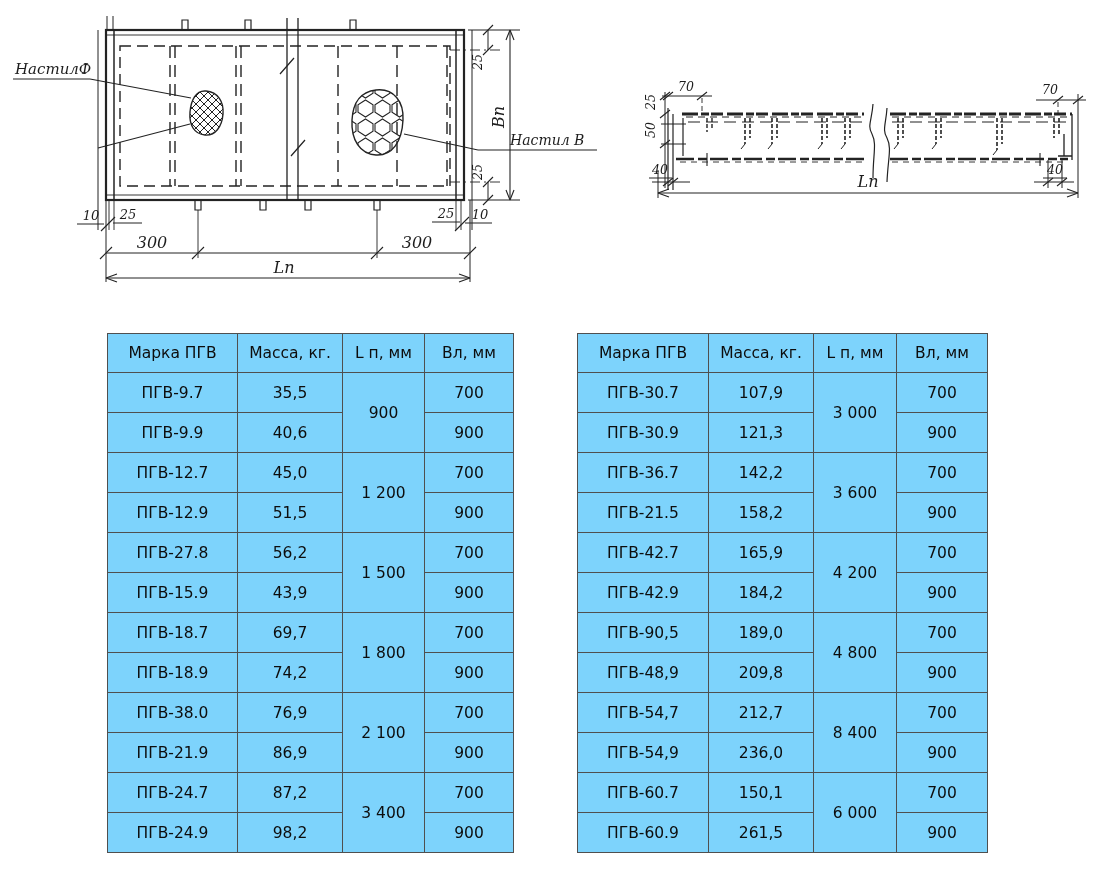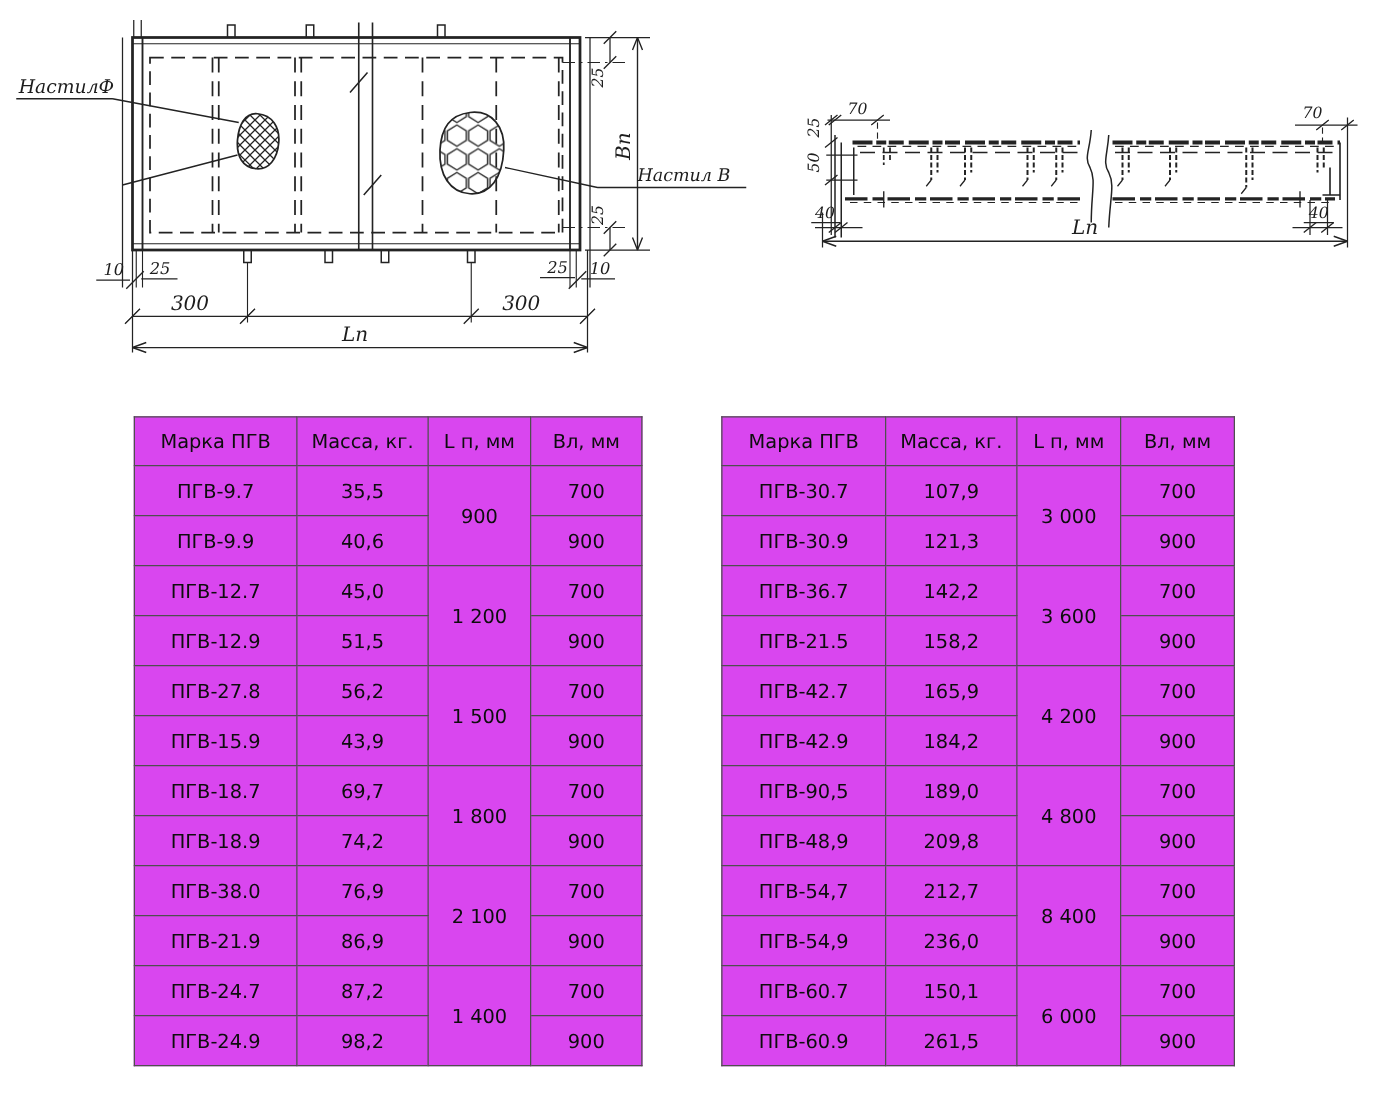--- a/index.html
+++ b/index.html
@@ -4,21 +4,21 @@
 <style>
   html,body{margin:0;padding:0;}
   body{
     width:1107px;height:891px;position:relative;background:#ffffff;
     font-family:"DejaVu Sans","Liberation Sans",sans-serif;
     overflow:hidden;
   }
   svg.draw{position:absolute;}
   svg .ln{stroke:#232323;fill:none;}
   svg text.hw{font-family:"DejaVu Serif","Liberation Serif",serif;font-style:italic;fill:#1d1d1d;}
-  table.spec{position:absolute;border-collapse:collapse;table-layout:fixed;background:#d946ef;}
+  table.spec{position:absolute;border-collapse:collapse;table-layout:fixed;background:#7dd3fc;}
   table.spec th,table.spec td{
     border:1.5px solid #4f4f4f;text-align:center;vertical-align:middle;
     font-weight:normal;font-size:15.5px;color:#0d0d0d;padding:0;
     font-family:"DejaVu Sans","Liberation Sans",sans-serif;
   }
   table.spec th{height:38px;}
   table.spec td{height:39px;}
   #table-left{left:107px;top:333px;width:406px;}
   #table-right{left:577px;top:333px;width:410px;}
 </style>
@@ -233,21 +233,21 @@
       <td>700</td>
     </tr>
     <tr>
       <td>ПГВ-21.9</td>
       <td>86,9</td>
       <td>900</td>
     </tr>
     <tr>
       <td>ПГВ-24.7</td>
       <td>87,2</td>
-      <td rowspan="2">1 400</td>
+      <td rowspan="2">3 400</td>
       <td>700</td>
     </tr>
     <tr>
       <td>ПГВ-24.9</td>
       <td>98,2</td>
       <td>900</td>
     </tr>
   </tbody>
 </table>
 

